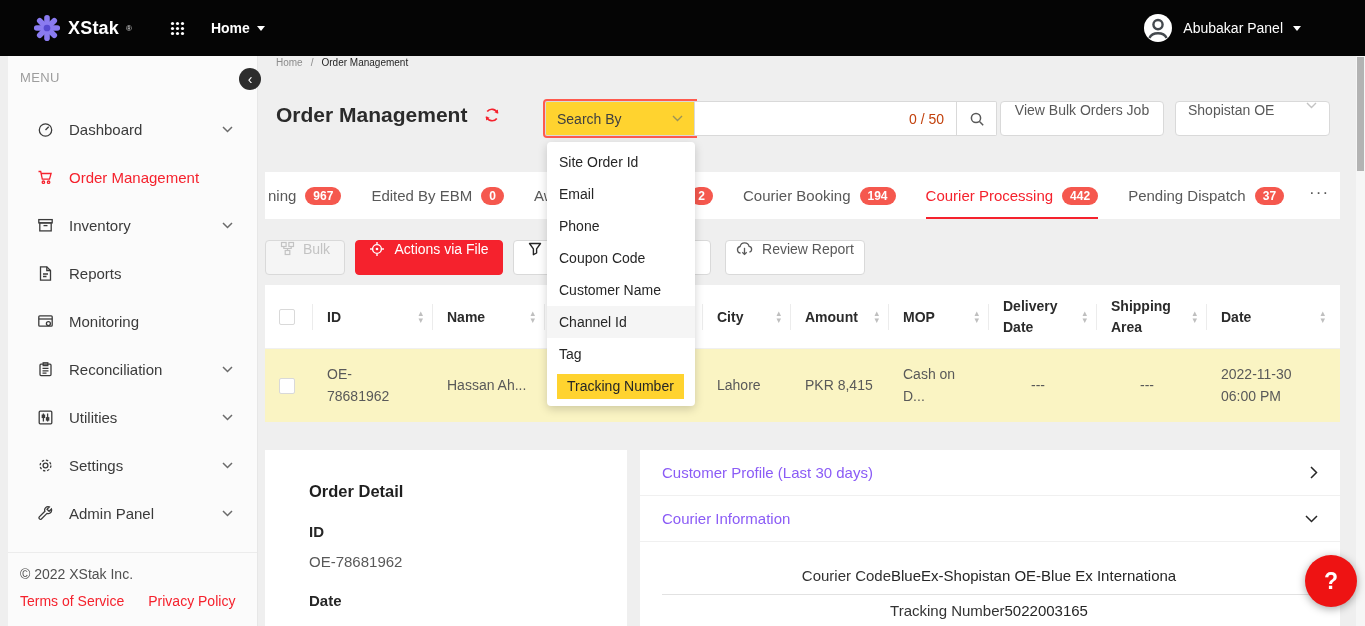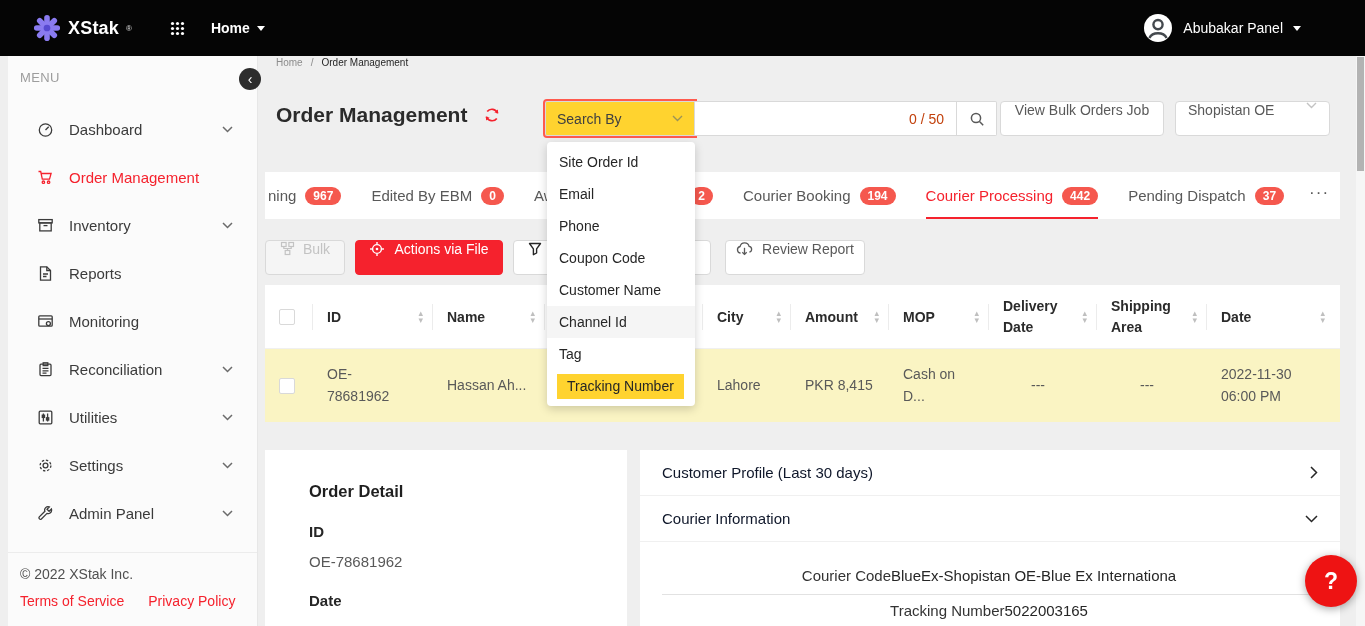--- a/index.html
+++ b/index.html
@@ -99,21 +99,21 @@
   .c5{width:98px;} .c6{width:100px;} .c7{width:108px;} .c8{width:110px;} .c9{width:128px;}
   .cb { width:16px; height:16px; background:#fff; border:1px solid #d9d9d9; border-radius:2px; cursor:pointer; }
   
   .detail-card { position:absolute; left:15px; top:394px; width:362px; height:232px; background:#fff;
     padding:32px 20px 0 44px; }
   .dc-title { font-size:16.5px; font-weight:bold; color:#1f1f1f; }
   .dc-label { font-size:15px; font-weight:bold; color:#262626; margin-top:22px; }
   .dc-value { font-size:15px; color:#595959; margin-top:13px; }
   .right-panel { position:absolute; left:390px; top:394px; width:700px; min-height:240px; background:#fff; }
   .acc-row { height:46px; display:flex; align-items:center; justify-content:space-between;
-    padding:0 22px; font-size:15px; color:#0f172a; border-bottom:1px solid #f0f0f0; cursor:pointer;gap:29px; }
+    padding:0 22px; font-size:15px; color:#8b5cf6; border-bottom:1px solid #f0f0f0; cursor:pointer;gap:29px; }
   .panel-body { padding:18px 24px 0 22px; }
   .kv-row { display:flex; justify-content:center; align-items:baseline; font-size:15px;
     color:#262626; padding:7px 0 10px; border-bottom:1px solid #e2e2e2; }
   .kv-label { color:#333; }
   .kv-value { color:#262626; }
   
   .dropdown { position:absolute; left:297px; top:86px; width:148px; background:#fff; border-radius:4px;
     box-shadow:0 3px 10px rgba(0,0,0,.18); padding:4px 0; z-index:40; }
   .dd-item { height:32px; display:flex; align-items:center; padding:0 12px; font-size:14px;
     color:#262626; cursor:pointer; white-space:nowrap; }

